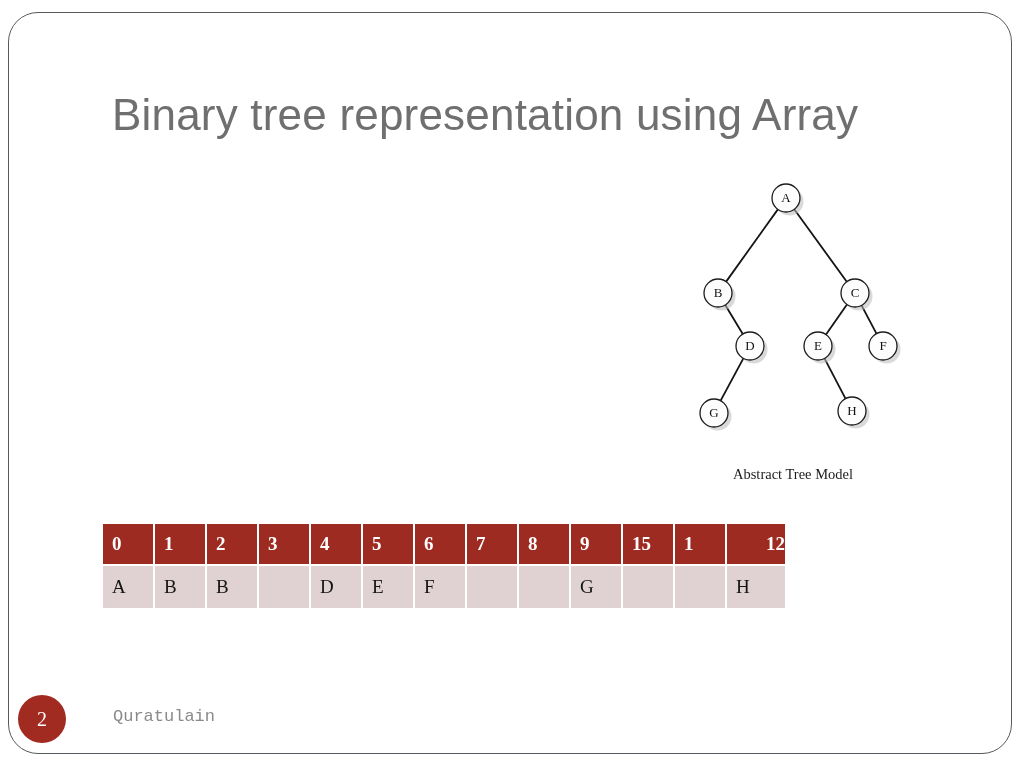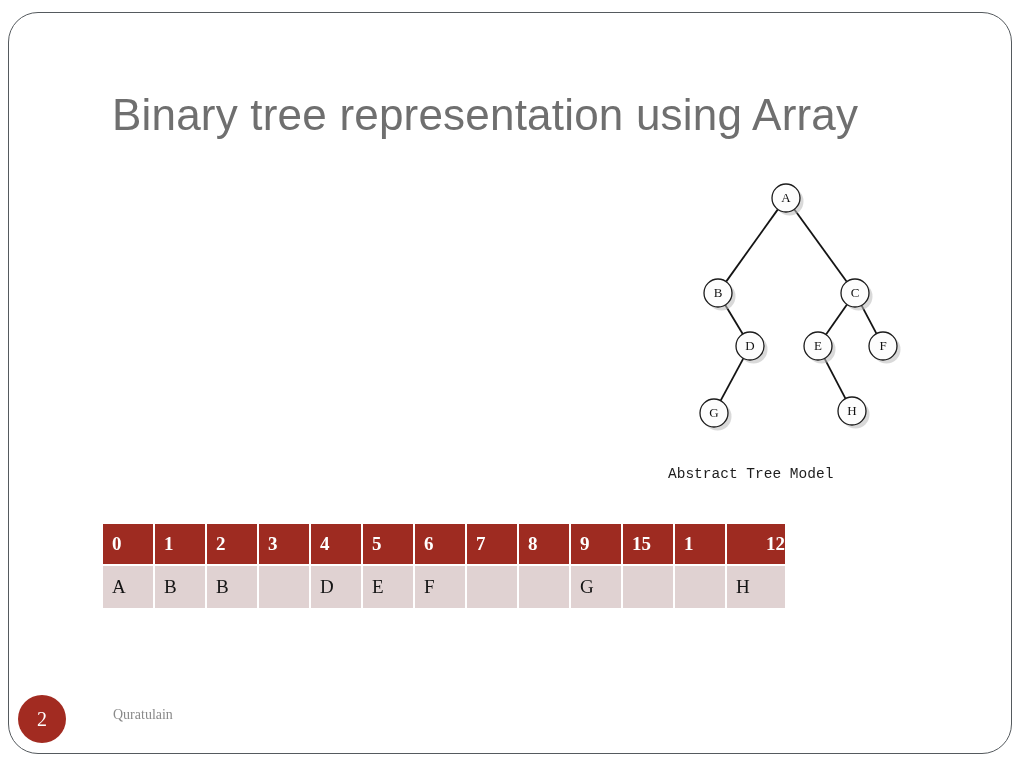--- a/index.html
+++ b/index.html
@@ -83,21 +83,22 @@
     font-size: 13px;
     fill: #111111;
     text-anchor: middle;
     dominant-baseline: middle;
   }
   #tree-caption {
     position: absolute;
     left: 0;
     top: 298px;
     width: 250px;
-    font-family: Liberation Mono, monospace;
+    text-align: center;
+    font-family: Liberation Serif, serif;
     font-size: 14.5px;
     color: #1d1d1d;
   }
 
   
   #array-table {
     position: absolute;
     left: 103px;
     top: 524px;
     border-collapse: separate;
@@ -146,22 +147,22 @@
     font-family: "Liberation Serif", serif;
     font-size: 20px;
     display: flex;
     align-items: center;
     justify-content: center;
   }
   #footer-author {
     position: absolute;
     left: 113px;
     top: 707px;
-    font-family: Liberation Serif, serif;
-    font-size: 14px;
+    font-family: Liberation Mono, monospace;
+    font-size: 17px;
     color: #8a8a8a;
   }
 </style>
 </head>
 <body>
 
 <div id="slide">
 
   <div id="slide-frame"></div>
 

